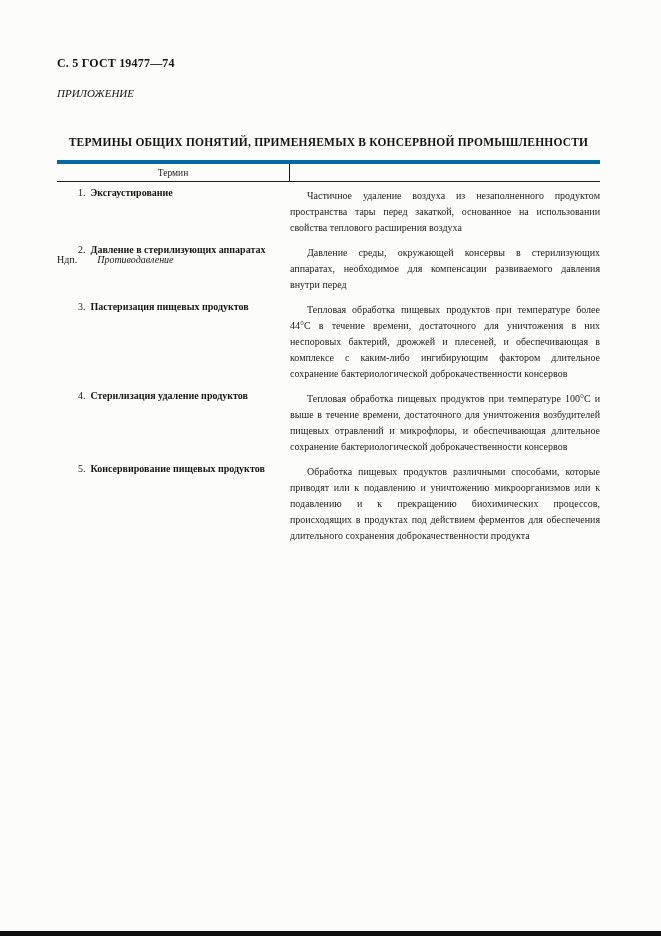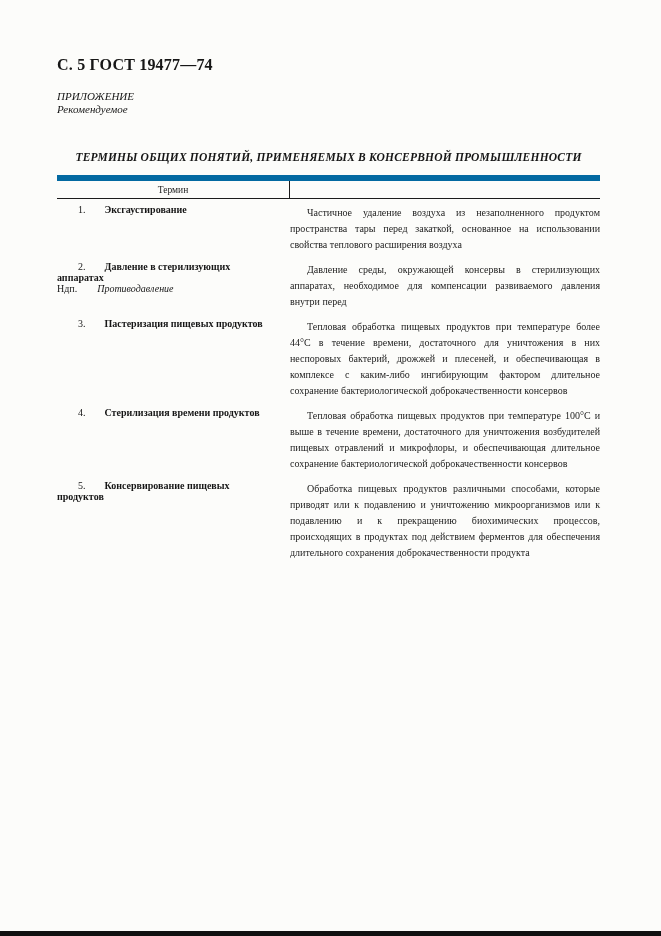--- a/index.html
+++ b/index.html
@@ -14,44 +14,43 @@
     width: 661px; height: 936px;
     background: #fcfcfa;
     overflow: hidden;
   }
   .content {
     position: absolute;
     left: 57px; top: 56px;
     width: 543px;
   }
   .running-header {
-    font-size: 16px;
+    font-size: 12px;
     font-weight: bold;
     letter-spacing: 0.2px;
   }
   .annex {
     margin-top: 16px;
     text-align: left;
     font-style: italic;
     font-size: 11px;
     line-height: 12.5px;
   }
   .doc-title {
     margin-top: 36px;
     text-align: center;
     font-size: 11.5px;
     font-weight: bold;
     letter-spacing: 0.2px;
-    font-style: italic;
   }
   .terms-table { margin-top: 12px; }
   .thead {
     display: grid;
     grid-template-columns: 233px 310px;
-    border-top: 6px solid #0369a1;
+    border-top: 4px solid #0369a1;
     border-bottom: 1px solid #1b1b1b;
   }
   .th {
     font-size: 9.5px;
     text-align: center;
     padding: 4px 0 3px 0;
     color: #242424;
   }
   .th-term { border-right: 1px solid #1b1b1b; }
   .tbody { padding-top: 6px; }
@@ -59,21 +58,21 @@
     display: grid;
     grid-template-columns: 233px 310px;
     margin-bottom: 9px;
   }
   .term-cell {
     padding-right: 16px;
     font-size: 10px;
     line-height: 10.8px;
   }
   .term-main { text-indent: 21px; }
-  .term-text { font-weight: bold; margin-left: 19px; }
+  .term-text { font-weight: bold; margin-left: 5px; }
   .term-note { text-indent: 0; }
   .note-text { font-style: italic; margin-left: 20px; }
   .def-cell {
     font-size: 10px;
     line-height: 16px;
     text-align: justify;
     text-indent: 17px;
     color: #1c1c1c;
   }
   .page-number {
@@ -94,21 +93,20 @@
 </head>
 <body>
 
 <div class="page">
   <div class="content">
 
     <div class="running-header">С. 5 ГОСТ 19477—74</div>
 
     <div class="annex">
       <div>ПРИЛОЖЕНИЕ</div>
-      <div>Рекомендуемое</div>
     </div>
 
     <div class="doc-title">ТЕРМИНЫ ОБЩИХ ПОНЯТИЙ, ПРИМЕНЯЕМЫХ В КОНСЕРВНОЙ ПРОМЫШЛЕННОСТИ</div>
 
     <div class="terms-table">
       <div class="thead">
         <div class="th th-term">Термин</div>
       </div>
 
       <div class="tbody">
@@ -130,21 +128,21 @@
 
         <div class="trow">
           <div class="term-cell">
             <div class="term-main"><span class="term-num">3.</span><span class="term-text">Пастеризация пищевых продуктов</span></div>
           </div>
           <div class="def-cell">Тепловая обработка пищевых продуктов при температуре более 44°С в течение времени, достаточного для уничтожения в них неспоровых бактерий, дрожжей и плесеней, и обеспечивающая в комплексе с каким-либо ингибирующим фактором длительное сохранение бактериологической доброкачественности консервов</div>
         </div>
 
         <div class="trow">
           <div class="term-cell">
-            <div class="term-main"><span class="term-num">4.</span><span class="term-text">Стерилизация времени продуктов</span></div>
+            <div class="term-main"><span class="term-num">4.</span><span class="term-text">Стерилизация удаление продуктов</span></div>
           </div>
           <div class="def-cell">Тепловая обработка пищевых продуктов при температуре 100°С и выше в течение времени, достаточного для уничтожения возбудителей пищевых отравлений и микрофлоры, и обеспечивающая длительное сохранение бактериологической доброкачественности консервов</div>
         </div>
 
         <div class="trow">
           <div class="term-cell">
             <div class="term-main"><span class="term-num">5.</span><span class="term-text">Консервирование пищевых продуктов</span></div>
           </div>
           <div class="def-cell">Обработка пищевых продуктов различными способами, которые приводят или к подавлению и уничтожению микроорганизмов или к подавлению и к прекращению биохимических процессов, происходящих в продуктах под действием ферментов для обеспечения длительного сохранения доброкачественности продукта</div>
         </div>

